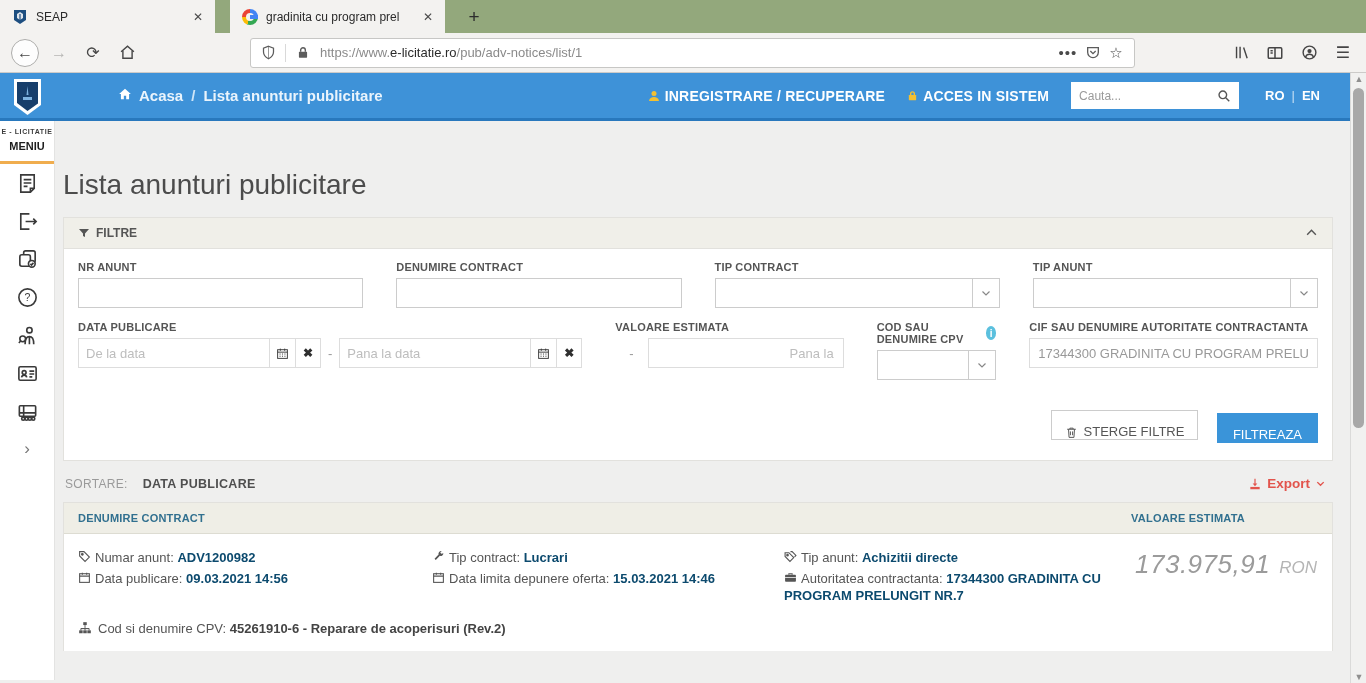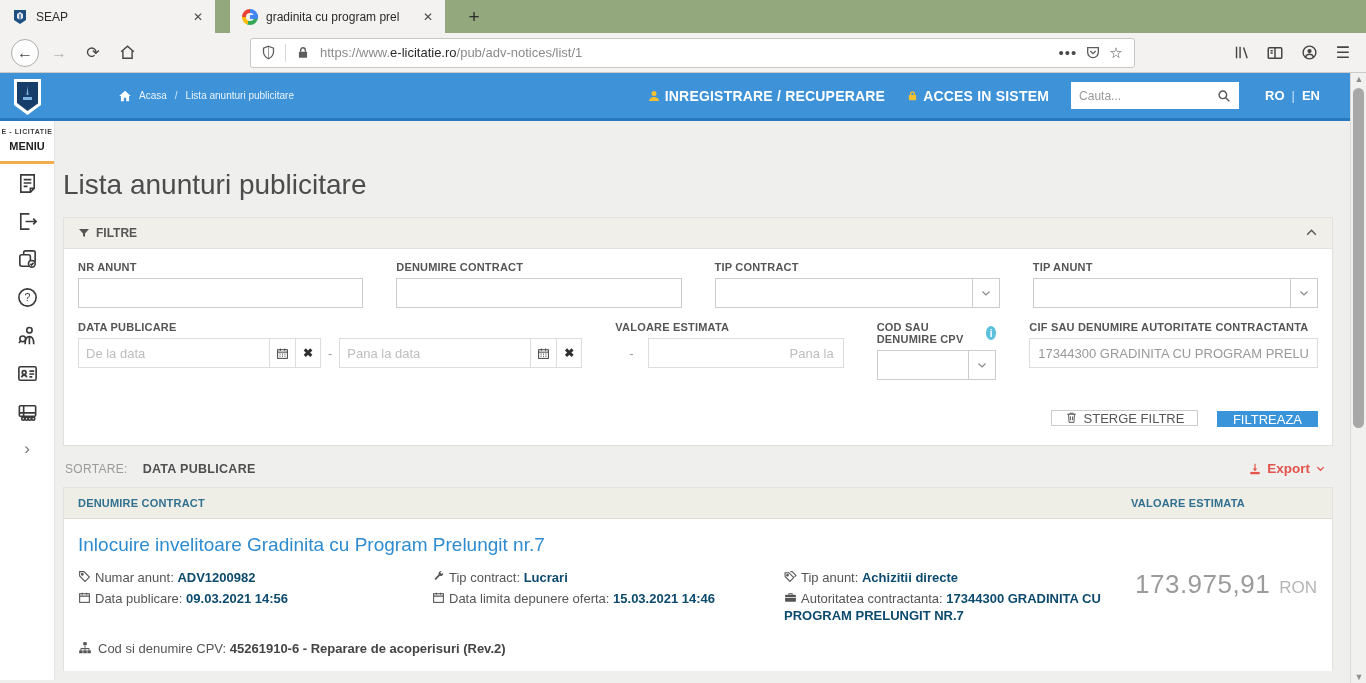--- a/index.html
+++ b/index.html
@@ -38,21 +38,21 @@
   
   .viewport { position:relative; height:610px; }
   .vscroll { position:absolute; right:0; top:0; bottom:0; width:16px; background:#f1f1f0; border-left:1px solid #dadad9; }
   .vthumb { position:absolute; left:2px; top:15px; width:11px; height:340px; background:#a8a8a8; border-radius:6px; }
   .varrow { position:absolute; left:0; width:16px; text-align:center; color:#8f8f8f; font-size:9px; }
   .varrow.up { top:1px; } .varrow.down { bottom:1px; }
 
   
   .bluebar { height:48px; width:1350px; background:#3e92d8; border-bottom:3px solid #2878bd; display:flex; align-items:center; color:#fff; position:relative; }
   .logo { position:absolute; left:13px; top:5px; }
-  .crumb { margin-left:118px; display:flex; align-items:center; font-size:10px; color:#eaf4fc; }
+  .crumb { margin-left:118px; display:flex; font-size:15px; color:#eaf4fc;font-weight:bold; }
   .crumb .csep { margin:0 8px; color:#cfe6f8; }
   .crumb .cicon { margin-right:7px; display:inline-flex; color:#fff; }
   .bright { margin-left:auto; display:flex; align-items:center; margin-right:30px; }
   .hlink { display:flex; align-items:center; font-size:14px; font-weight:bold; color:#fff; letter-spacing:.2px; margin-right:22px; }
   .hlink .yicon { display:inline-flex; margin-right:5px; color:#f3c032; }
   .hsearch { width:168px; height:27px; background:#fff; display:flex; align-items:center; padding:0 8px; margin-right:26px; }
   .hsearch input { border:0; outline:0; flex:1; font-size:12px; font-family:"Liberation Sans",sans-serif; color:#555; width:100px; }
   .hsearch input::placeholder { color:#9a9a9a; }
   .hsearch .mag { color:#555; display:inline-flex; }
   .lang { font-size:13px; font-weight:bold; color:#fff; display:flex; align-items:center; }
@@ -88,21 +88,21 @@
   .dbox { flex:1; height:30px; border:1px solid #ddd; display:flex; align-items:center; background:#fff; }
   .dbox input { border:0; outline:0; flex:1; font-size:13px; padding:0 7px; color:#444; min-width:10px; font-family:"Liberation Sans",sans-serif; }
   .dbox input::placeholder { color:#bdbdbd; }
   .calbtn { width:26px; align-self:stretch; border-left:1px solid #ddd; display:flex; align-items:center; justify-content:center; color:#3d3d3d; }
   .xbtn { width:25px; height:30px; border:1px solid #ddd; border-left:0; background:#fff; display:flex; align-items:center; justify-content:center; font-size:12px; font-weight:bold; color:#2f2f2f; }
   .ddash { margin:0 7px; color:#999; font-size:13px; }
   .vinput { flex:1; height:30px; border:1px solid #ddd; font-size:13px; padding:0 9px; text-align:right; color:#444; outline:0; font-family:"Liberation Sans",sans-serif; min-width:10px; }
   .vinput::placeholder { color:#bdbdbd; }
   .info-i { width:14px; height:14px; border-radius:50%; background:#5bc0de; color:#fff; font-size:10px; font-weight:bold; display:inline-flex; align-items:center; justify-content:center; margin-left:6px; font-style:normal; }
   .factions { text-align:right; padding:30px 0 1px; }
-  .btn { display:inline-flex; align-items:flex-start; height:16px; font-size:13px; padding:0 13px; cursor:default; }
+  .btn { display:inline-flex; align-items:flex-end; height:30px; font-size:13px; padding:0 13px; cursor:default; }
   .btn-clear { background:#fff; border:1px solid #ccc; color:#555; }
   .btn-clear svg { margin-right:6px; }
   .btn-apply { background:#3a94d9; border:1px solid #3a94d9; color:#fff; margin-left:14px; padding:0 15px; }
 
   
   .sortrow { display:flex; align-items:center; margin:15px 2px 11px; }
   .slabel { font-size:12px; color:#9a9a9a; letter-spacing:.3px; }
   .sval2 { font-size:12.5px; font-weight:bold; color:#4f4f4f; margin-left:15px; letter-spacing:.3px; }
   .exp { margin-left:auto; display:flex; align-items:center; color:#e2544c; font-size:13.5px; font-weight:bold; }
   .exp svg { margin-right:5px; }
@@ -112,21 +112,21 @@
   .tcard { background:#fff; border:1px solid #e2e1dd; border-bottom:0; }
   .thead { background:#efeee6; border-bottom:1px solid #dddcd2; display:flex; align-items:center; padding:9px 14px; }
   .thc { font-size:11px; font-weight:bold; color:#31708f; letter-spacing:.2px; }
   .thc.right { margin-left:auto; width:260px; text-align:center; }
   .trow { padding:15px 14px 0; }
   .rtitle { font-size:19px; color:#2e8bcf; margin-bottom:13px; font-weight:400; }
   .rgrid { display:grid; grid-template-columns:354px 352px 334px 1fr; font-size:13px; color:#555; }
   .dl { line-height:1.32; margin-bottom:4px; }
   .dl b { color:#0c4a6e; }
   .dl .dicon { display:inline-block; width:17px; color:#555; vertical-align:-1px; }
-  .vcell { padding-left:17px; }
+  .vcell { padding-left:17px;font-style:italic; }
   .vnum { font-size:26px; color:#9b9b9b; letter-spacing:.5px; }
   .vcur { font-size:17px; color:#b5b5b5; margin-left:9px; }
   .cpvline { margin-top:13px; padding-bottom:15px; font-size:13px; color:#555; }
   .cpvline b { color:#444; }
   .cpvline .dicon { display:inline-block; width:20px; color:#555; vertical-align:-2px; }
 
   svg.i { display:block; }
 </style>
 </head>
 <body>
@@ -465,21 +465,20 @@
             </span>
           </span>
         </div>
 
         <div class="tcard">
           <div class="thead">
             <span class="thc">DENUMIRE CONTRACT</span>
             <span class="thc right">VALOARE ESTIMATA</span>
           </div>
           <div class="trow">
-            <div class="rtitle">Inlocuire invelitoare Gradinita cu Program Prelungit nr.7</div>
             <div class="rgrid">
               <div>
                 <div class="dl">
                   <span class="dicon"><svg class="i" width="13" height="13" viewBox="0 0 24 24" fill="none" stroke="currentColor" stroke-width="2">
                         <path d="M3 3h8l10 10-8 8L3 11z"></path>
                         <circle cx="8" cy="8" r="1.6" fill="currentColor"></circle>
                       </svg></span><span>Numar anunt:</span> <b>ADV1200982</b>
                 </div>
                 <div class="dl">
                   <span class="dicon"><svg class="i" width="13" height="13" viewBox="0 0 24 24" fill="none" stroke="currentColor" stroke-width="2">

